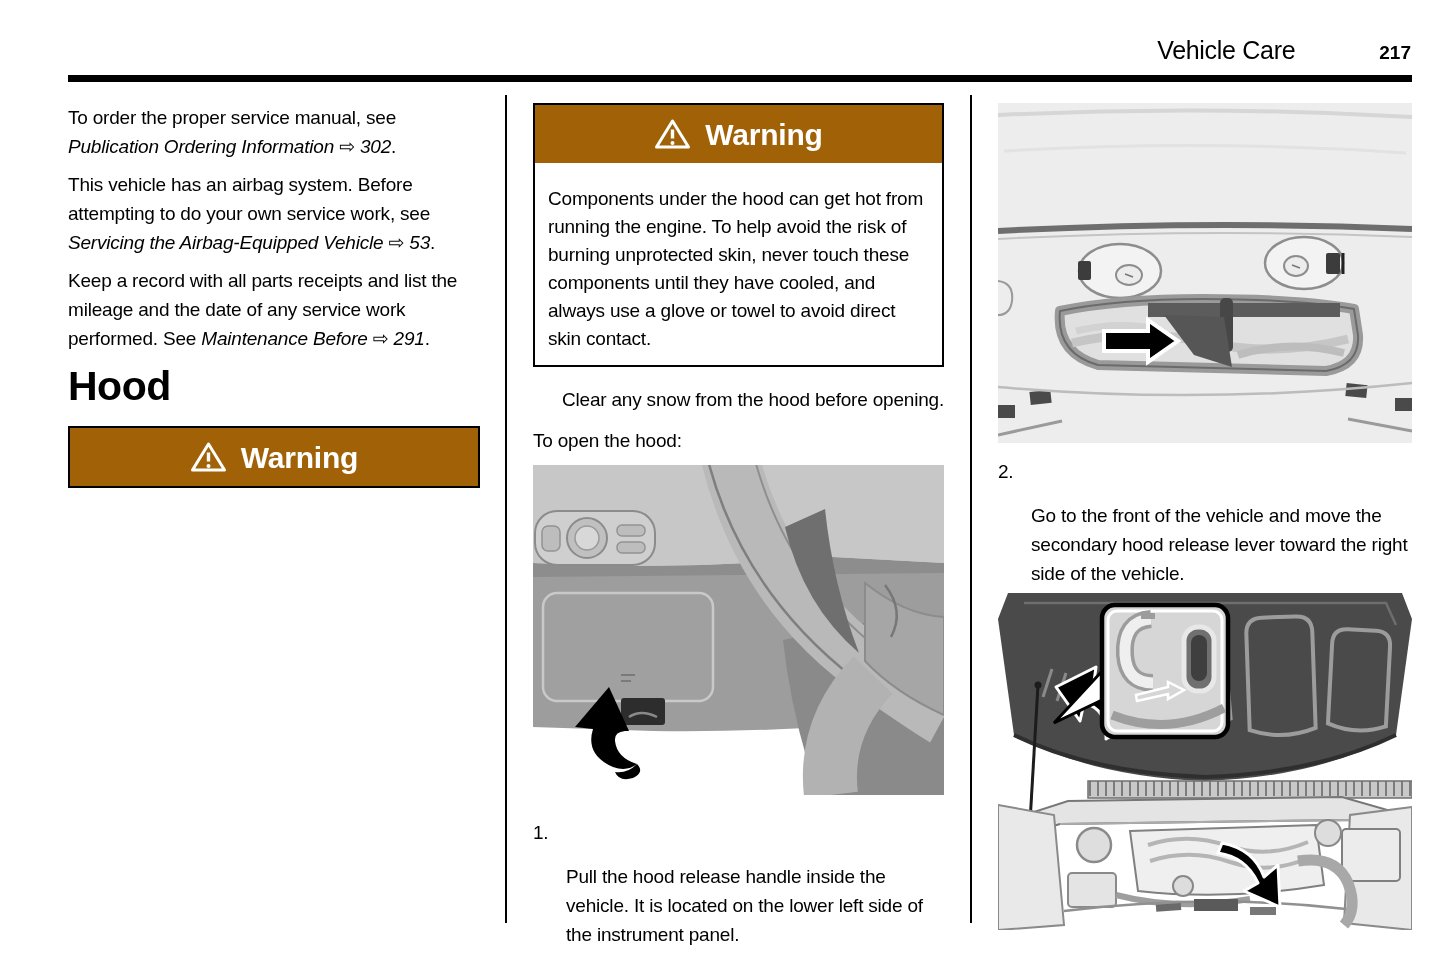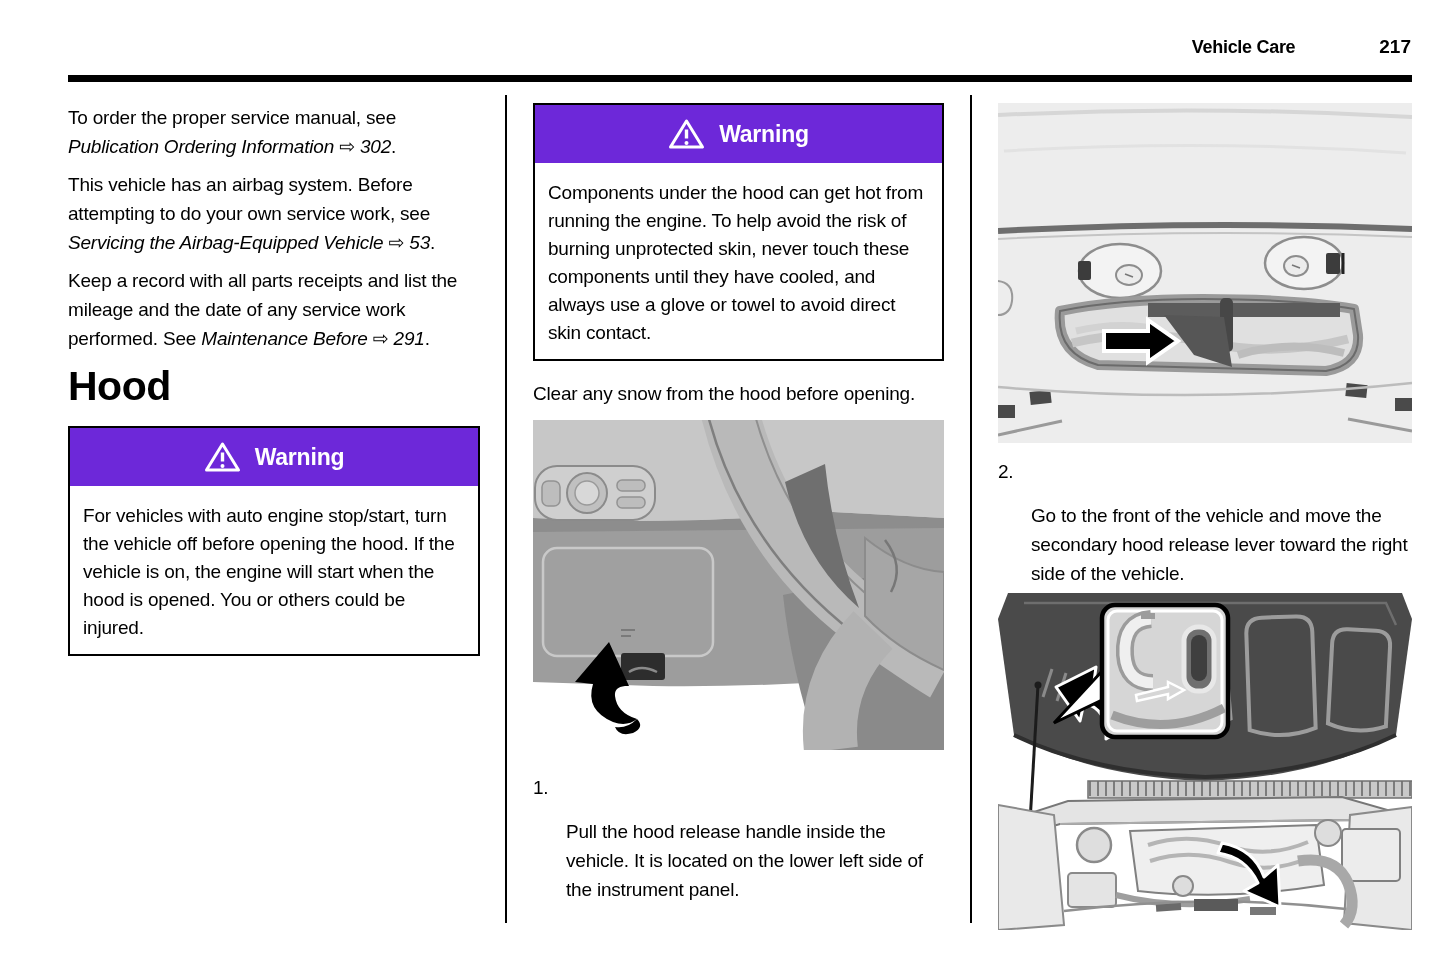--- a/index.html
+++ b/index.html
@@ -1,50 +1,50 @@
 <!DOCTYPE html>
 <html><head>
 <meta charset="utf-8">
 <style>
   html,body{margin:0;padding:0;background:#fff;}
   .page{position:relative;width:1445px;height:956px;background:#ffffff;
         font-family:"Liberation Sans",sans-serif;color:#000;overflow:hidden;}
   
   .hdr-row{position:absolute;top:36px;right:34px;display:flex;align-items:baseline;gap:84px;}
-  .hdr-title{font-size:18px;font-weight:bold;letter-spacing:-0.3px;text-align:center;}
+  .hdr-title{font-size:25px;font-weight:normal;letter-spacing:-0.3px;text-align:center;}
   .hdr-page{font-size:19px;font-weight:bold;}
   .hdr-rule{position:absolute;left:68px;top:75px;width:1344px;height:7px;background:#000;}
   
   .col{position:absolute;top:103px;font-size:19px;line-height:29px;letter-spacing:-0.2px;}
   .col1{left:68px;width:412px;}
   .col2{left:533px;width:411px;}
   .col3{left:998px;width:414px;}
   .vdiv{position:absolute;top:95px;width:2px;height:828px;background:#000;}
   .vdiv1{left:505px;}
   .vdiv2{left:970px;}
   p.body{margin:0 0 9px 0;}
   .it{font-style:italic;}
   h2.hood{font-size:41px;font-weight:bold;margin:14px 0 0 0;line-height:38px;letter-spacing:-0.5px;}
   
   .warnbox{border:2.5px solid #000;margin-top:21px;}
   .warnbox.first{margin-top:0;}
-  .warnhead{background:#6d28d9;color:#fff;height:58px;display:flex;align-items:center;
-            justify-content:center;gap:14px;font-size:23px;font-weight:bold;}
+  .warnhead{background:#a16207;color:#fff;height:58px;display:flex;align-items:center;
+            justify-content:center;gap:14px;font-size:30px;font-weight:bold;}
   .warnhead svg{display:block;}
-  .warnbody{padding:16px 13px 12px 13px;line-height:28px;}
+  .warnbody{padding:22px 13px 12px 13px;line-height:28px;}
   
   .step{display:flex;margin-top:23px;}
   .step .num{width:33px;flex:0 0 33px;}
   .step .txt{flex:1;margin-top:44px;}
   
   .fig{display:block;}
   .figA{margin-top:10px;}
   .figB{margin:0;}
   .figC{margin-top:5px;}
-  .col2 .clear-snow{margin:18px 0 12px 0;}
+  .col2 .clear-snow{margin:18px 0 12px 0;text-align:right;}
   .col2 .to-open{margin:8px 0 0 0;}
   .col3 .step{margin-top:14px;}
 </style>
 </head>
 <body>
 
 <div class="page">
 
   <div class="hdr-row">
     <span class="hdr-title">Vehicle Care</span>
@@ -64,38 +64,38 @@
 
     <div class="warnbox">
       <div class="warnhead">
         <svg width="37" height="32" viewBox="0 0 37 32">
           <path d="M18.5,3 L34.5,29 H2.5 Z" fill="none" stroke="#fff" stroke-width="3" stroke-linejoin="round"></path>
           <line x1="18.5" y1="11.5" x2="18.5" y2="20.5" stroke="#fff" stroke-width="3.4"></line>
           <circle cx="18.5" cy="25" r="2" fill="#fff"></circle>
         </svg>
         <span>Warning</span>
       </div>
-      <div class="warnbody">For vehicles with auto engine stop/start, turn the vehicle off before opening the hood. If the vehicle is on, the engine will start when the hood is opened. You or others could be injured.</div>
     </div>
   </div>
 
   <div class="col col2">
     <div class="warnbox first">
       <div class="warnhead">
         <svg width="37" height="32" viewBox="0 0 37 32">
           <path d="M18.5,3 L34.5,29 H2.5 Z" fill="none" stroke="#fff" stroke-width="3" stroke-linejoin="round"></path>
           <line x1="18.5" y1="11.5" x2="18.5" y2="20.5" stroke="#fff" stroke-width="3.4"></line>
           <circle cx="18.5" cy="25" r="2" fill="#fff"></circle>
         </svg>
         <span>Warning</span>
       </div>
       <div class="warnbody">Components under the hood can get hot from running the engine. To help avoid the risk of burning unprotected skin, never touch these components until they have cooled, and always use a glove or towel to avoid direct skin contact.</div>
     </div>
 
     <p class="body clear-snow">Clear any snow from the hood before opening.</p>
+    <p class="body to-open">To open the hood:</p>
 
     <svg class="fig figA" width="411" height="330" viewBox="0 0 411 330">
 
       <path d="M0,0 H411 V98 L300,92 Q150,106 0,98 Z" fill="#c7c7c7"></path>
       <path d="M0,98 Q150,106 300,92 L411,98 V114 L0,114 Z" fill="#8d8d8d"></path>
 
       <rect x="2" y="46" width="120" height="54" rx="22" fill="#cfcfcf" stroke="#8b8b8b" stroke-width="2"></rect>
       <circle cx="54" cy="73" r="20" fill="#c0c0c0" stroke="#8b8b8b" stroke-width="2"></circle>
       <circle cx="54" cy="73" r="12" fill="#d8d8d8" stroke="#9a9a9a" stroke-width="1.5"></circle>
       <rect x="84" y="60" width="28" height="11" rx="5" fill="#bdbdbd" stroke="#939393" stroke-width="1.5"></rect>

